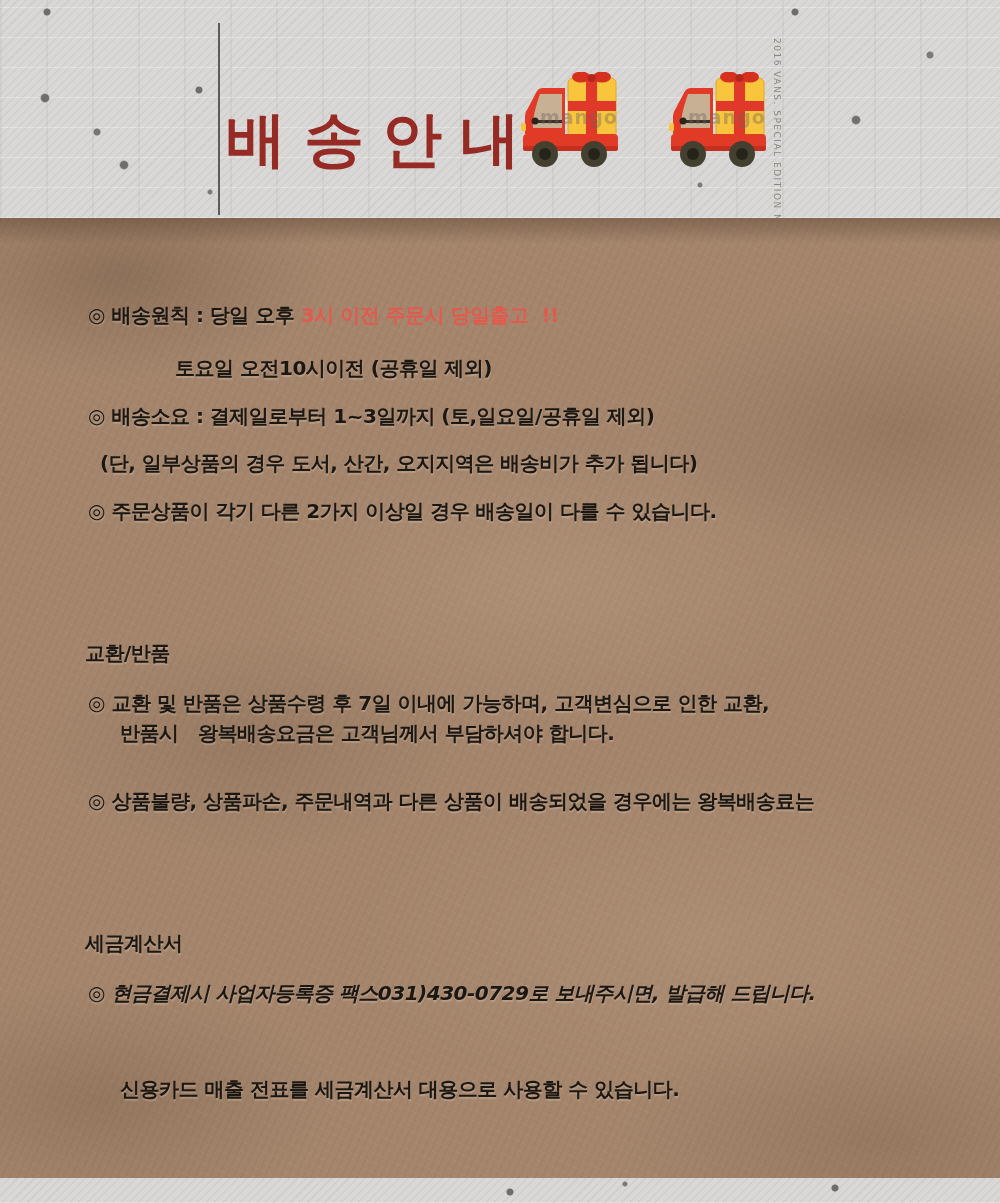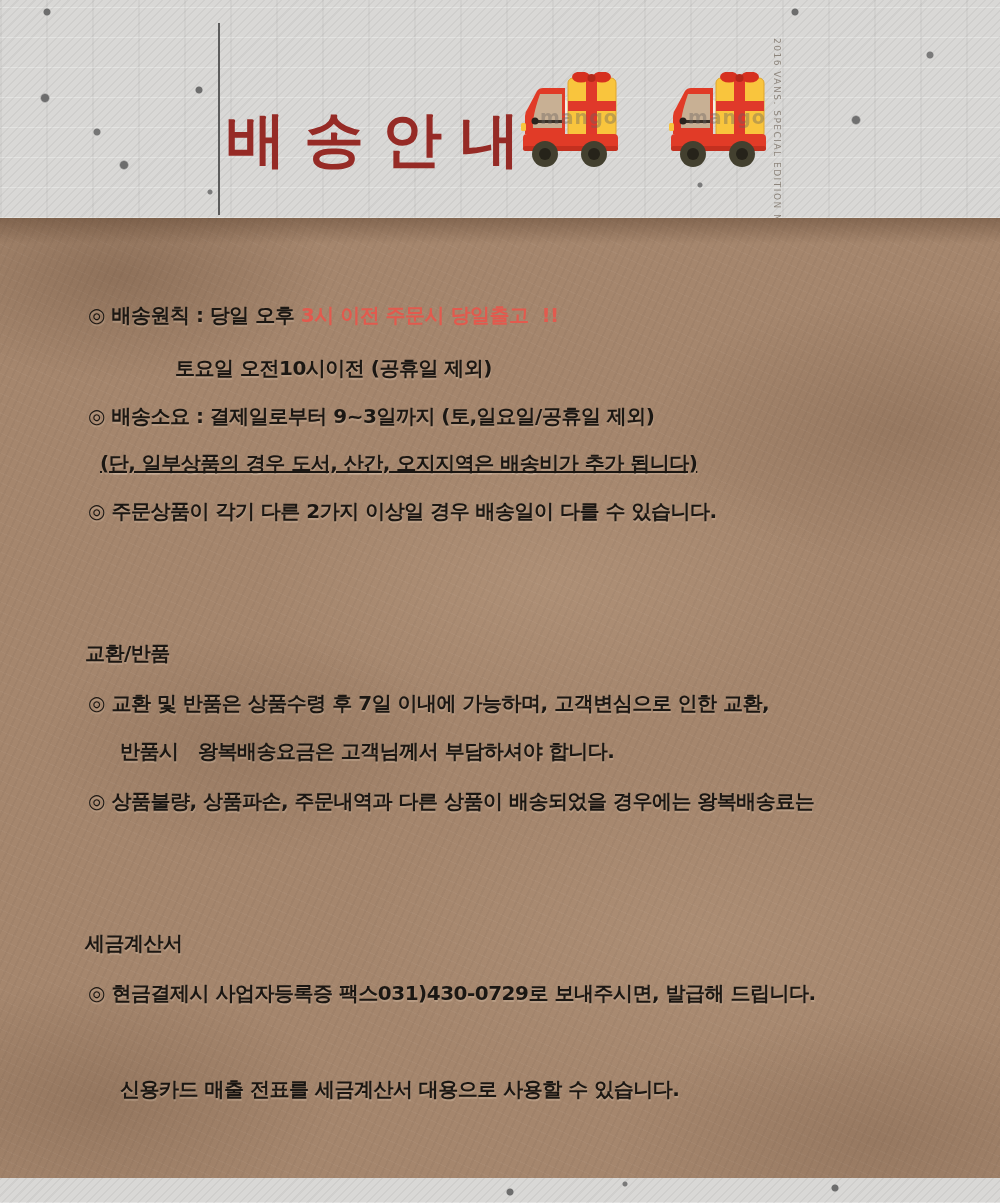--- a/index.html
+++ b/index.html
@@ -82,30 +82,30 @@
     font-size:20px;font-weight:bold;color:var(--ink);
     white-space:pre;letter-spacing:-0.5px;
     text-shadow:0.5px 1.5px 1px rgba(255,238,214,0.22);
   }
   .hl{color:var(--accent-red);text-shadow:none;}
 
   
   .l1 {left:88px; top:302px;}
   .l2 {left:175px;top:355px;}
   .l3 {left:88px; top:403px;}
-  .l4 {left:100px;top:450px;text-decoration:underline;}
+  .l4 {left:100px;top:450px;}
   .l5 {left:88px; top:498px;}
   .l6 {left:88px; top:546px;}
   .h2 {left:85px; top:640px;}
   .l7 {left:88px; top:690px;}
-  .l8 {left:120px;top:738px;}
+  .l8 {left:120px;top:720px;}
   .l9 {left:88px; top:788px;}
   .l10{left:120px;top:836px;}
   .h3 {left:85px; top:930px;}
-  .l11{left:88px; top:980px;}
+  .l11{left:88px; top:980px;font-style:italic;}
   .l12{left:88px; top:1028px;}
   .l13{left:120px;top:1076px;text-align:center;}
 
   .truck svg{width:110px;height:97px;display:block;}
   .truck .wm{font-size:19px;font-weight:bold;fill:rgba(105,100,95,0.40);letter-spacing:1px;}
 </style>
 </head>
 <body>
 
 <div class="page">
@@ -164,21 +164,21 @@
       </svg>
     </div>
 
     <div class="side-note">2016 VANS. SPECIAL EDITION NO.5</div>
   </div>
 
   <div class="content"></div>
 
   <div class="line l1"><span>◎ 배송원칙 : 당일 오후 </span><span class="hl">3시 이전 주문시 당일출고  !!</span></div>
   <div class="line l2">토요일 오전10시이전 (공휴일 제외)</div>
-  <div class="line l3">◎ 배송소요 : 결제일로부터 9~3일까지 (토,일요일/공휴일 제외)</div>
+  <div class="line l3">◎ 배송소요 : 결제일로부터 1~3일까지 (토,일요일/공휴일 제외)</div>
   <div class="line l4">(단, 일부상품의 경우 도서, 산간, 오지지역은 배송비가 추가 됩니다)</div>
   <div class="line l5">◎ 주문상품이 각기 다른 2가지 이상일 경우 배송일이 다를 수 있습니다.</div>
 
   <div class="line h2">교환/반품</div>
   <div class="line l7">◎ 교환 및 반품은 상품수령 후 7일 이내에 가능하며, 고객변심으로 인한 교환,</div>
   <div class="line l8">반품시   왕복배송요금은 고객님께서 부담하셔야 합니다.</div>
   <div class="line l9">◎ 상품불량, 상품파손, 주문내역과 다른 상품이 배송되었을 경우에는 왕복배송료는</div>
 
   <div class="line h3">세금계산서</div>
   <div class="line l11">◎ 현금결제시 사업자등록증 팩스031)430-0729로 보내주시면, 발급해 드립니다.</div>

